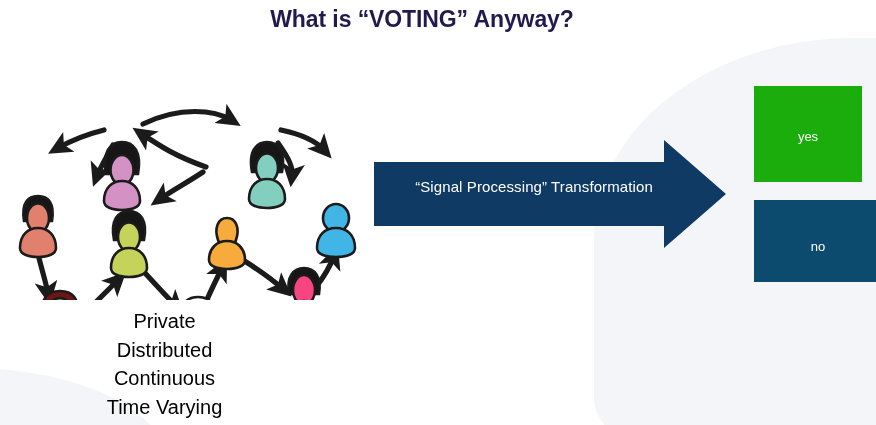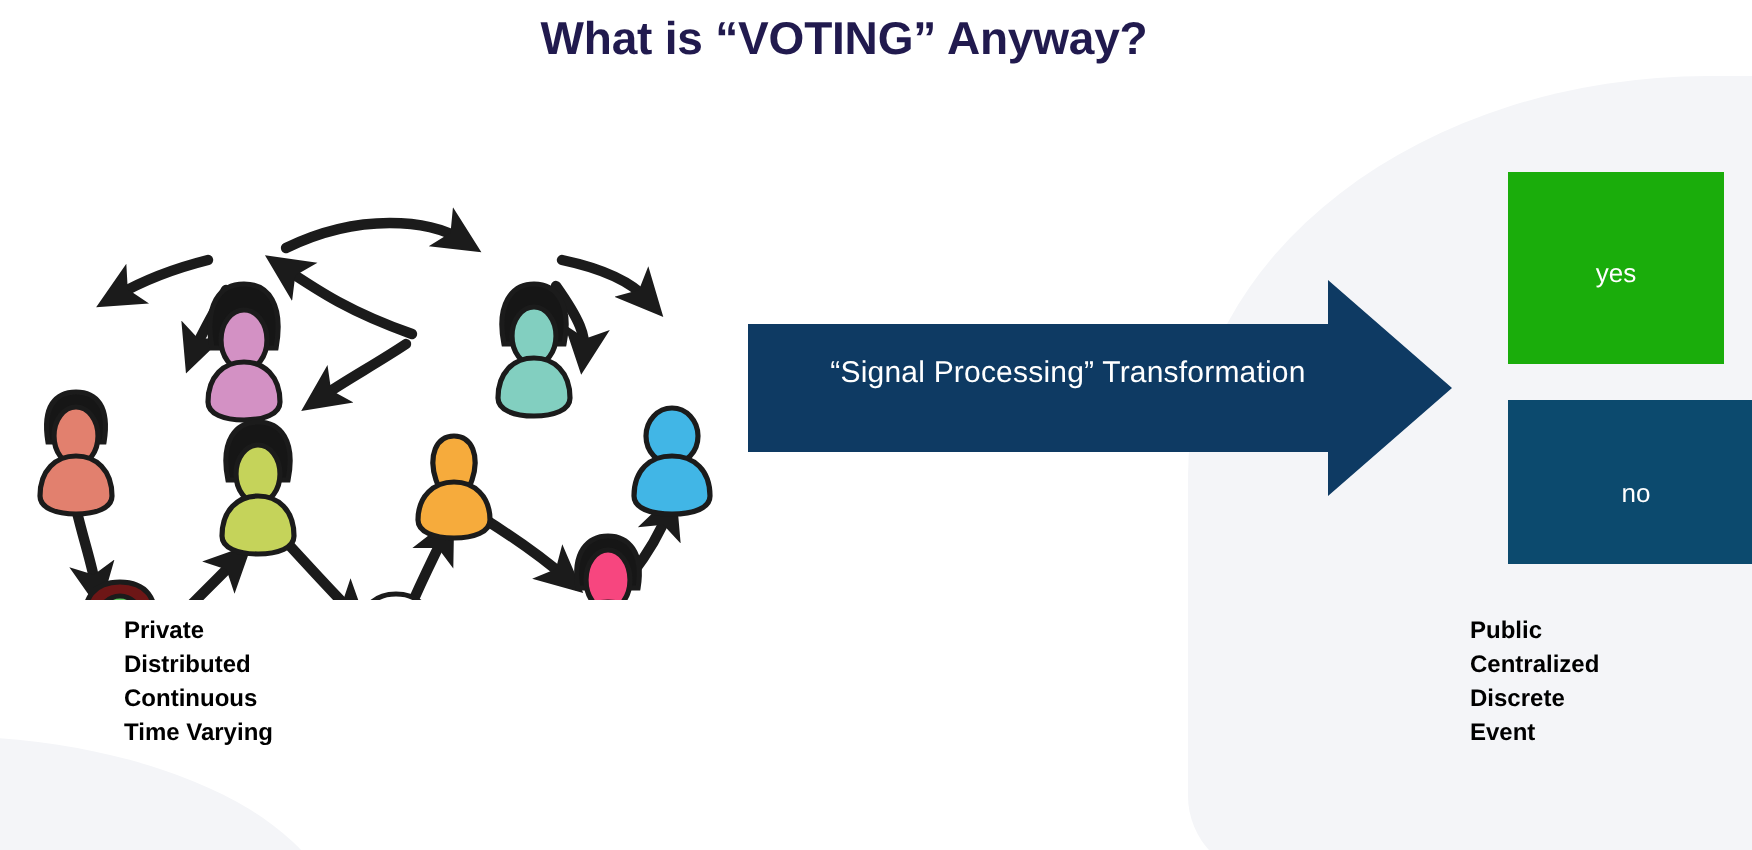--- a/index.html
+++ b/index.html
@@ -58,22 +58,23 @@
     left: 0px;
     top: 68px;
     width: 372px;
     height: 232px;
   }
   .network svg { display:block; }
 
   
   .caption {
     position: absolute;
-    font-size: 12px;
-    font-weight: bold;
+    text-align: center;
+    font-size: 20px;
+    font-weight: normal;
     color: #000000;
     line-height: 1.43;
     white-space: pre-line;
   }
   .caption-left  { left: 62px;  top: 307px; width: 205px; }
   .caption-right { left: 735px; top: 307px; width: 142px; }
 
   
   .arrow-wrap {
     position: absolute;
@@ -227,18 +228,14 @@
   </div>
   <div class="arrow-label">“Signal Processing” Transformation</div>
 
   <div class="box box-yes">
     <span class="box-label">yes</span>
   </div>
   <div class="box box-no">
     <span class="box-label">no</span>
   </div>
 
-  <div class="caption caption-right">Public
-Centralized
-Discrete
-Event</div>
 
 </div>
 
 </body></html>

